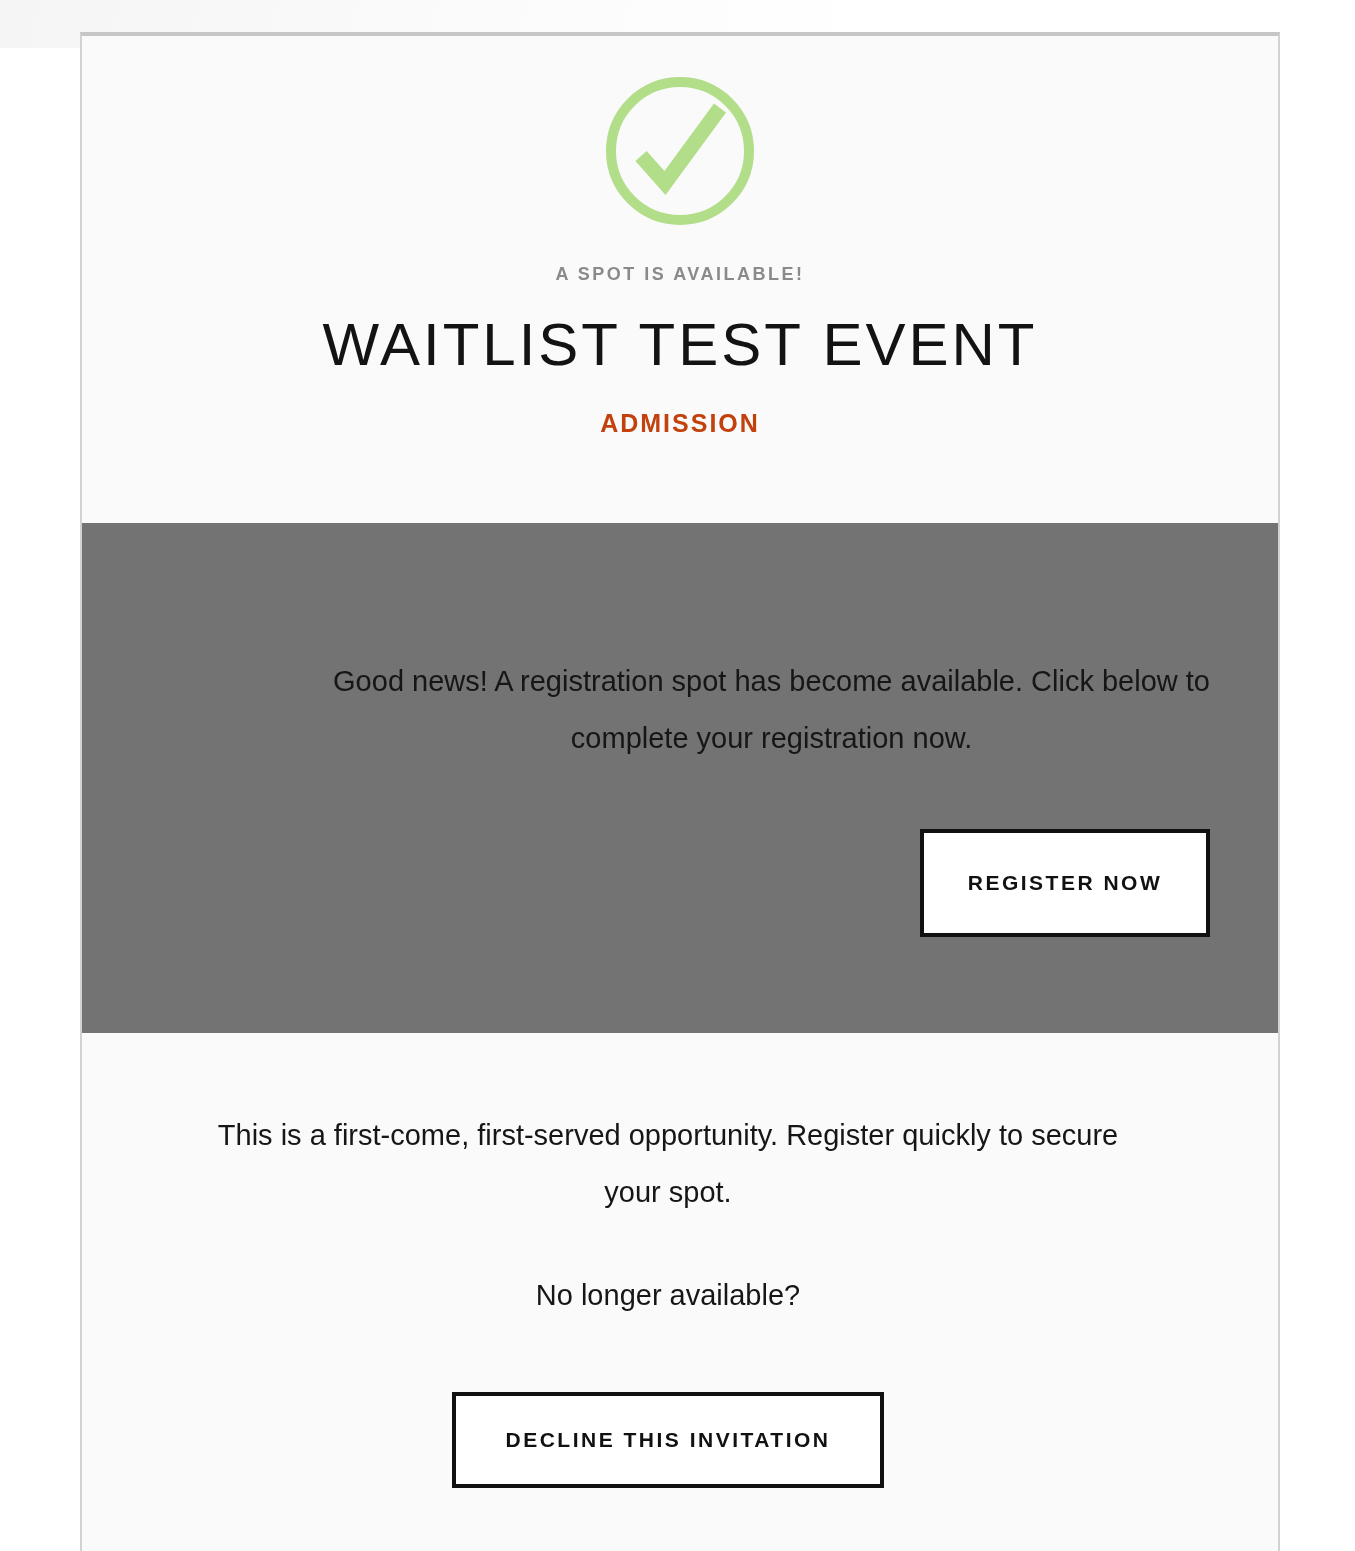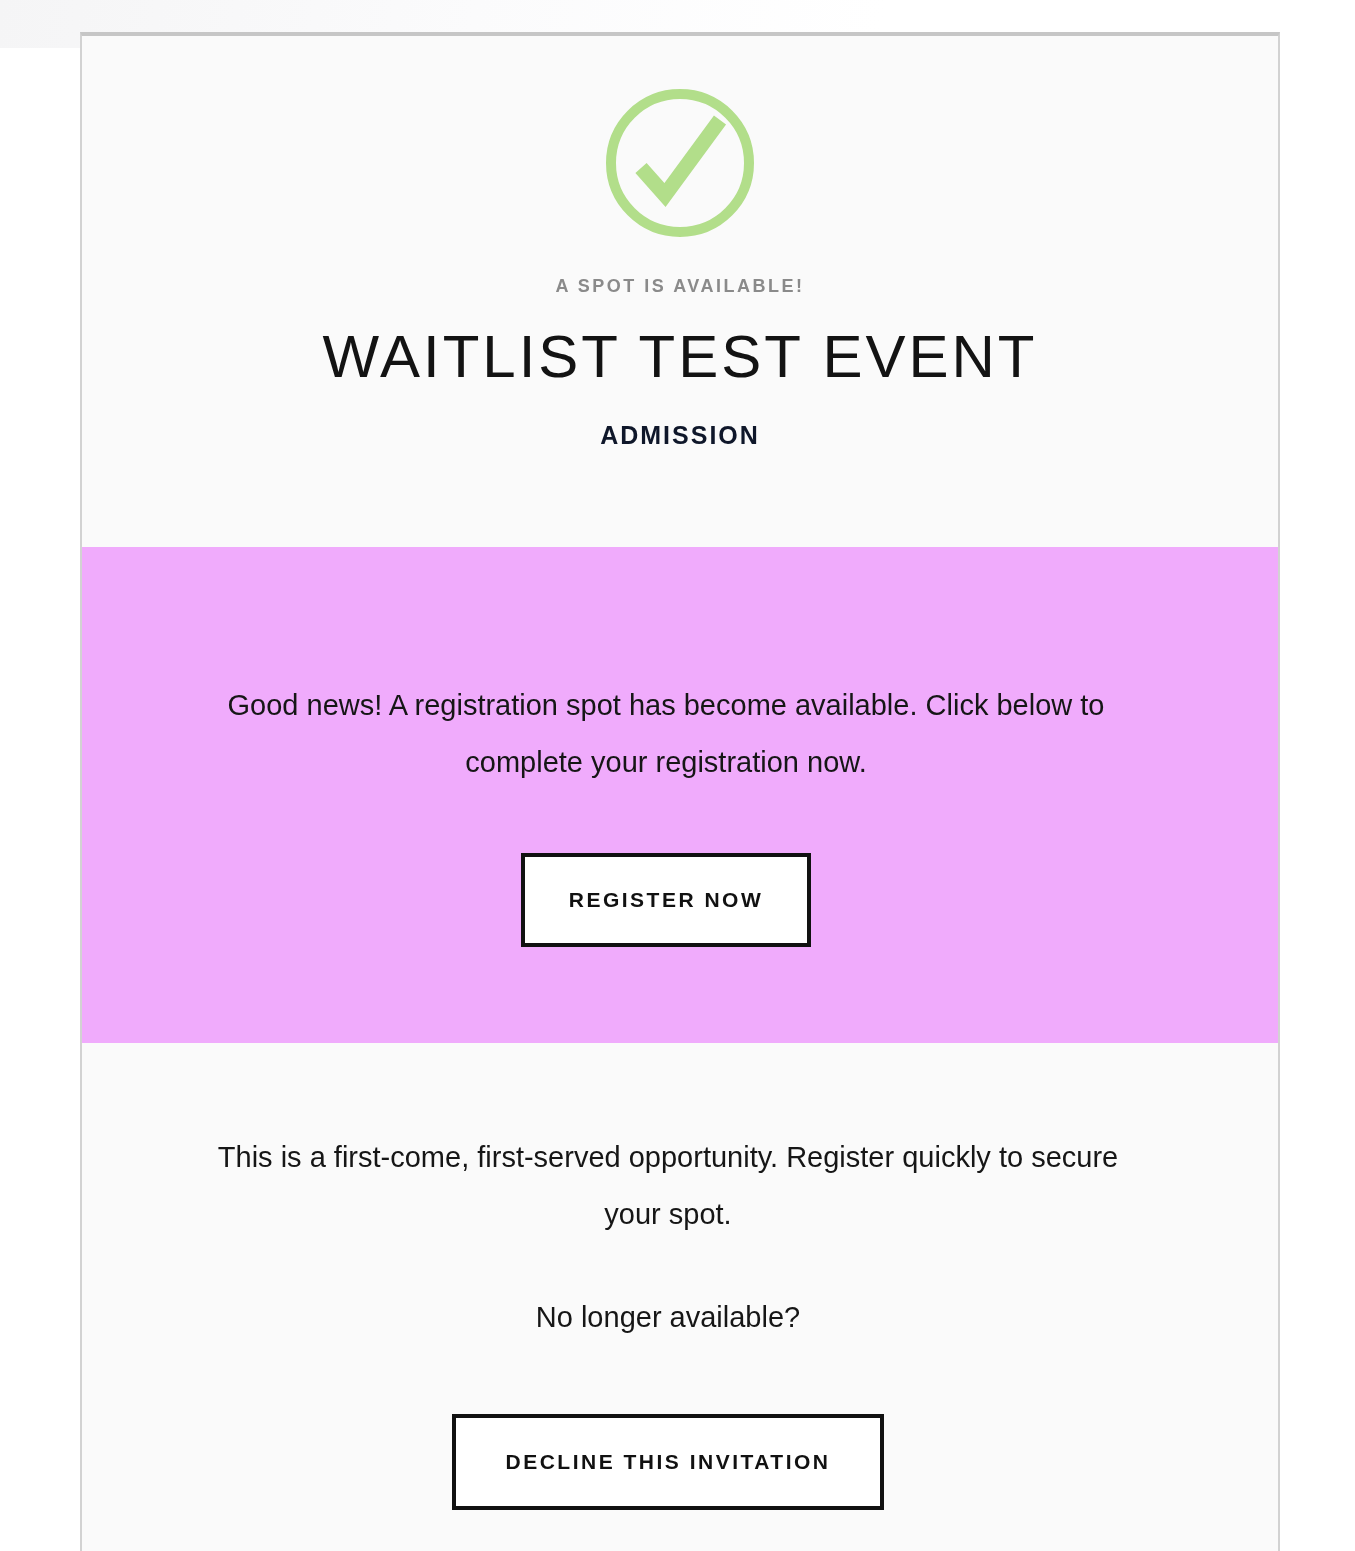--- a/index.html
+++ b/index.html
@@ -34,30 +34,30 @@
     border-left: 2px solid #d2d2d2;
     border-right: 2px solid #d2d2d2;
     background: #fafafa;
   }
   .section {
     display: flex;
     flex-direction: column;
     align-items: center;
     text-align: center;
     box-sizing: border-box;
-    margin-top: 12px;
   }
   .section.hero {
     background: #fafafa;
     padding-top: 36px;
     height: 487px;
   }
   .section.body-white {
-    background: #f0abfc;
-    padding: 130px 108px 96px 80px;
+    background: #737373;
+    padding: 130px 68px 96px 80px;
+    align-items: flex-end;
   }
   .section.body-gray {
     background: #fafafa;
     padding: 74px 104px 81px 80px;
   }
   .check-badge {
     width: 158px;
     height: 158px;
     flex: 0 0 auto;
   }
@@ -75,21 +75,21 @@
     font-weight: normal;
     letter-spacing: 3px;
     color: #131313;
     line-height: 70px;
   }
   .event-subtitle {
     margin-top: 28px;
     font-size: 25px;
     font-weight: bold;
     letter-spacing: 2px;
-    color: #0f172a;
+    color: #c2410c;
     line-height: 30px;
   }
   .paragraph {
     font-size: 29px;
     line-height: 57px;
     color: #161616;
     white-space: pre-line;
     max-width: 1040px;
   }
   .outline-button {
@@ -102,21 +102,21 @@
     font-weight: bold;
     letter-spacing: 2.5px;
     display: flex;
     align-items: center;
     justify-content: center;
     cursor: pointer;
   }
   .register-btn {
     margin-top: 62px;
     width: 290px;
-    height: 94px;
+    height: 108px;
   }
   .decline-btn {
     margin-top: 68px;
     width: 432px;
     height: 96px;
   }
   .question {
     margin-top: 46px;
     font-size: 29px;
     line-height: 57px;

